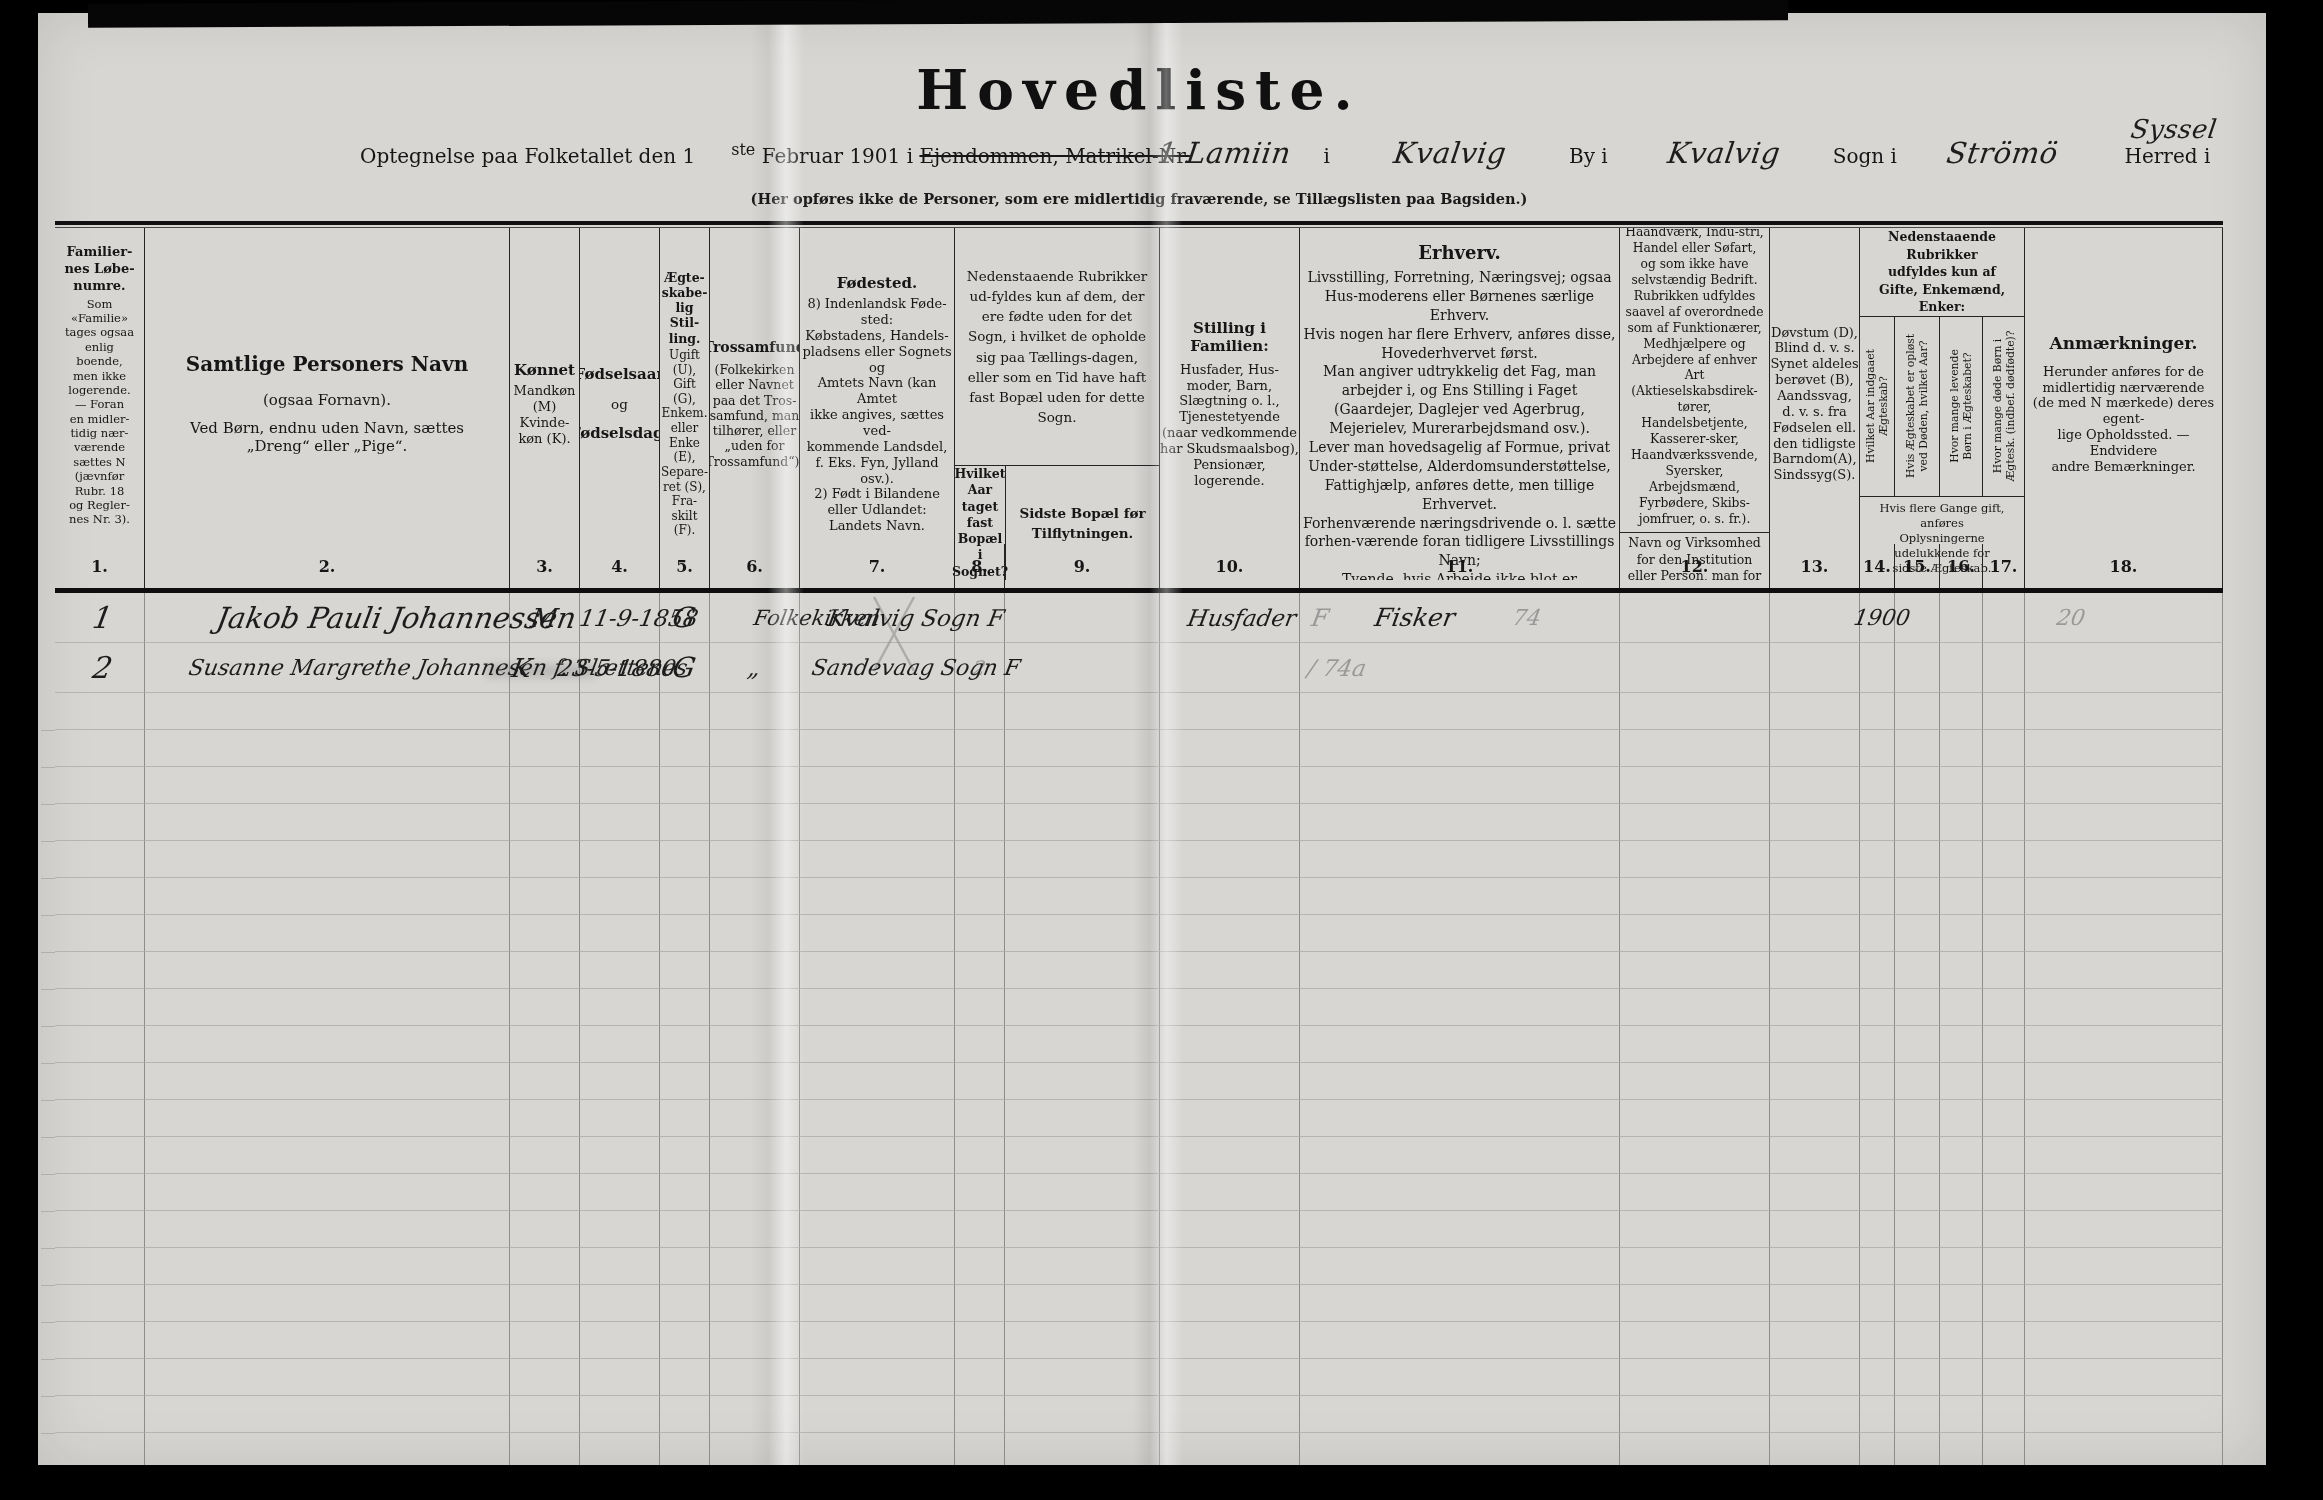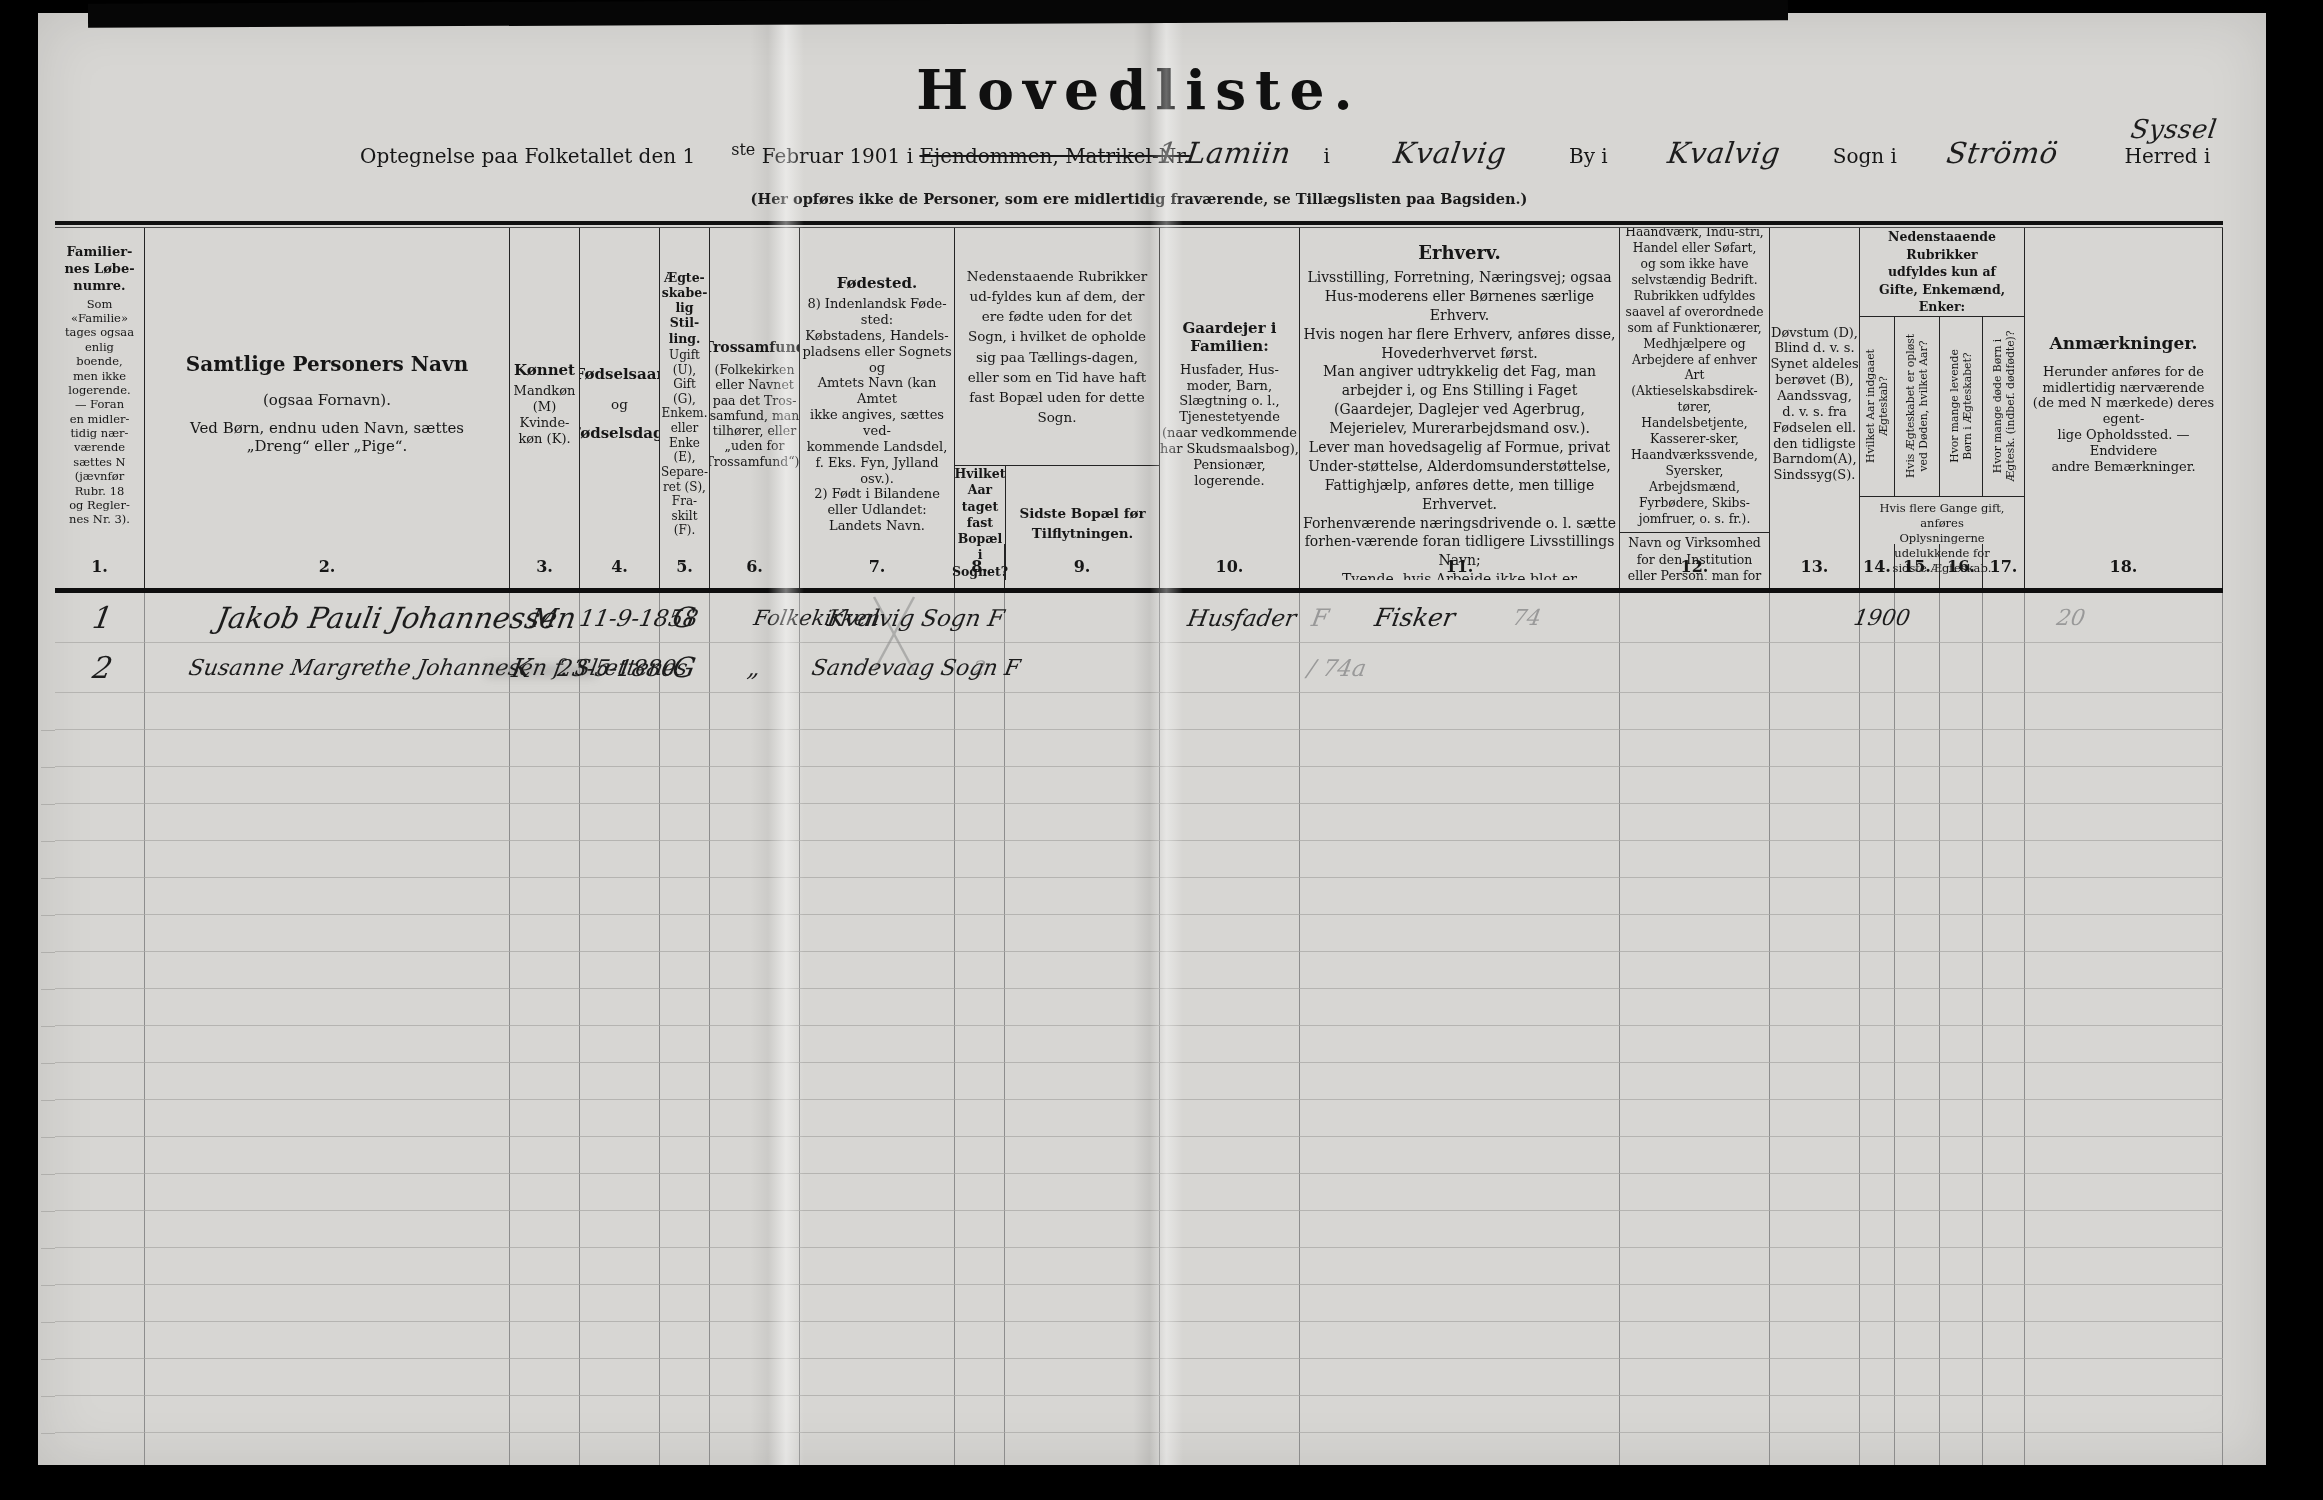--- a/index.html
+++ b/index.html
@@ -223,21 +223,21 @@
         <div class="sub89">
           <div class="s8 pre">Hvilket
 Aar taget
 fast Bopæl
 i Sognet?</div>
           <div class="s9 pre">Sidste Bopæl før
 Tilflytningen.</div>
         </div>
       </div>
       <div class="hc">
-        <div class="t-md">Gaardejer i Familien:</div>
+        <div class="t-md">Stilling i Familien:</div>
         <div class="pre" style="font-size:13px;margin-top:6px">Husfader, Hus-
 moder, Barn,
 Slægtning o. l.,
 Tjenestetyende
 (naar vedkommende
 har Skudsmaalsbog),
 Pensionær,
 logerende.</div>
       </div>
       <div class="hc" style="justify-content:flex-start;padding-top:14px">

